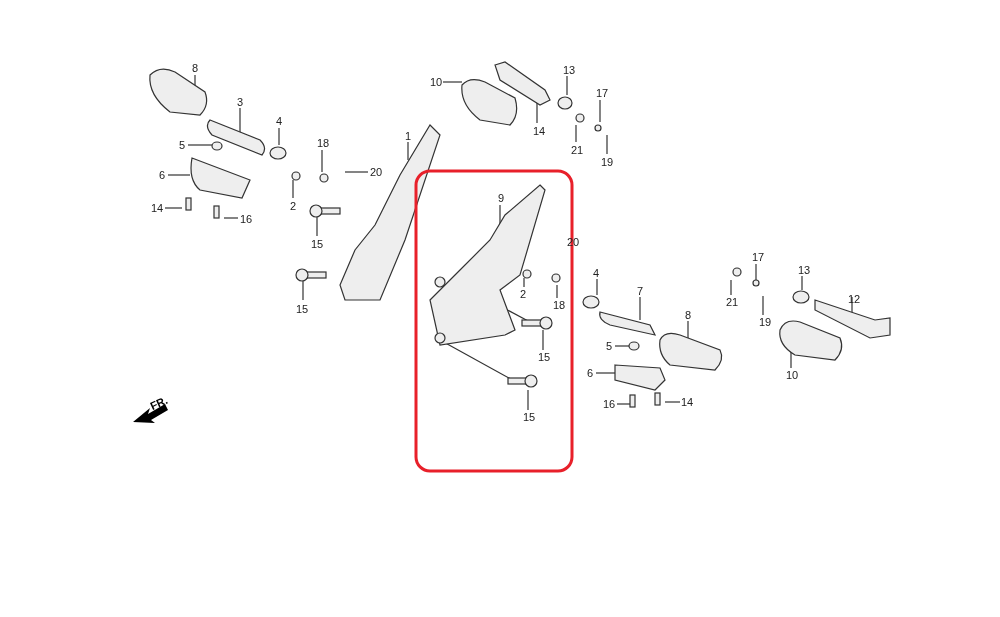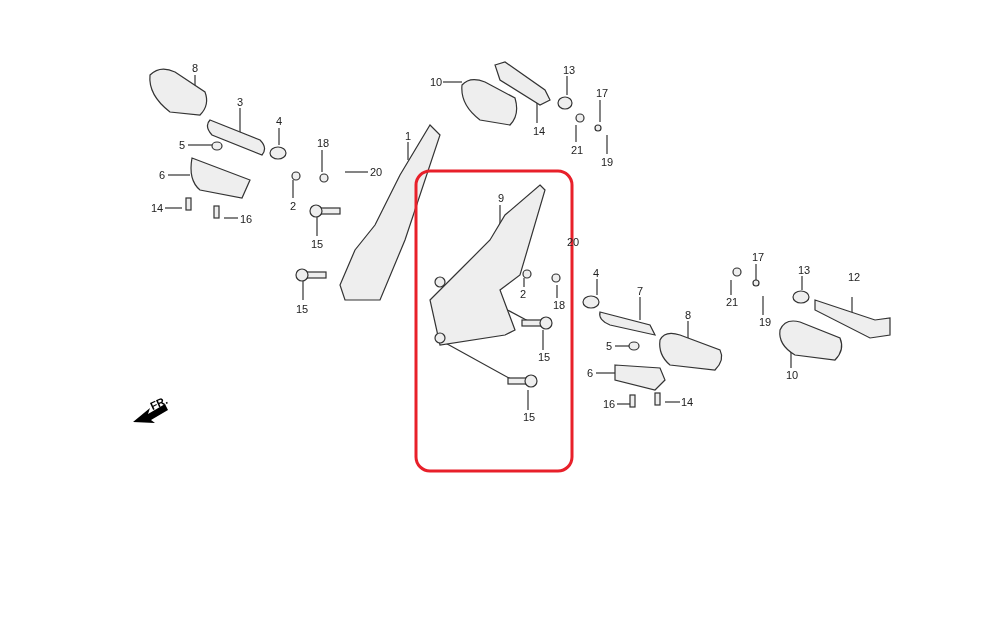--- a/index.html
+++ b/index.html
@@ -148,15 +148,15 @@
   <div class="lbl" style="left:637px;top:286px">7</div>
   <div class="lbl" style="left:685px;top:310px">8</div>
   <div class="lbl" style="left:606px;top:341px">5</div>
   <div class="lbl" style="left:587px;top:368px">6</div>
   <div class="lbl" style="left:603px;top:399px">16</div>
   <div class="lbl" style="left:681px;top:397px">14</div>
   <div class="lbl" style="left:752px;top:252px">17</div>
   <div class="lbl" style="left:726px;top:297px">21</div>
   <div class="lbl" style="left:759px;top:317px">19</div>
   <div class="lbl" style="left:798px;top:265px">13</div>
-  <div class="lbl" style="left:848px;top:272px">12</div>
+  <div class="lbl" style="left:848px;top:294px">12</div>
   <div class="lbl" style="left:786px;top:370px">10</div>
 </div>
 
 </body></html>

